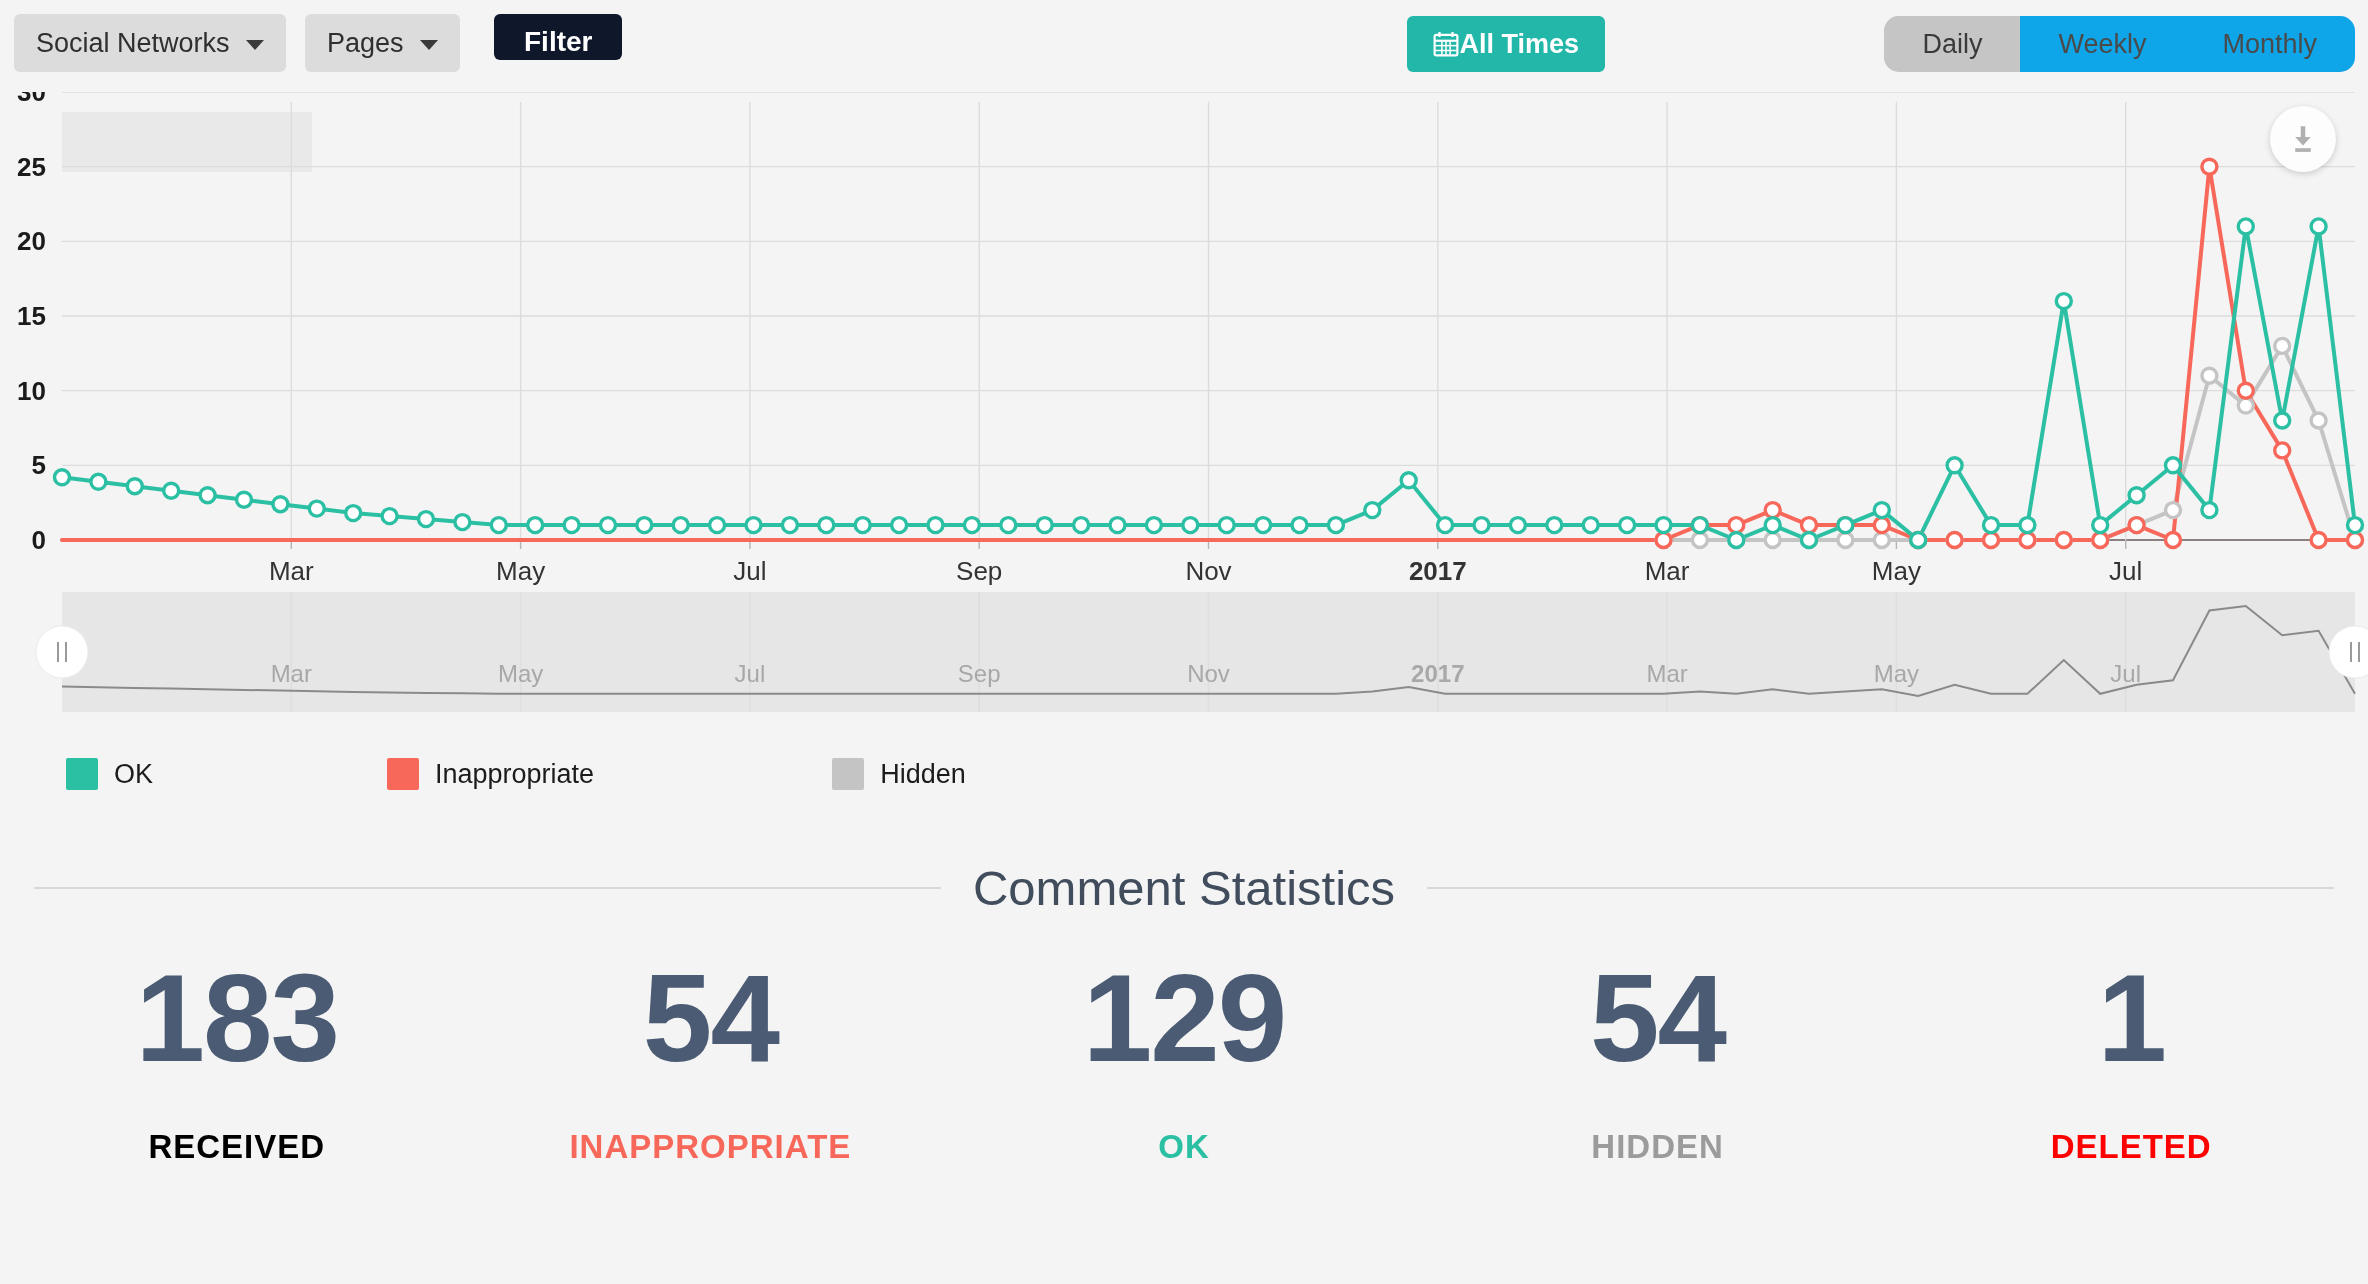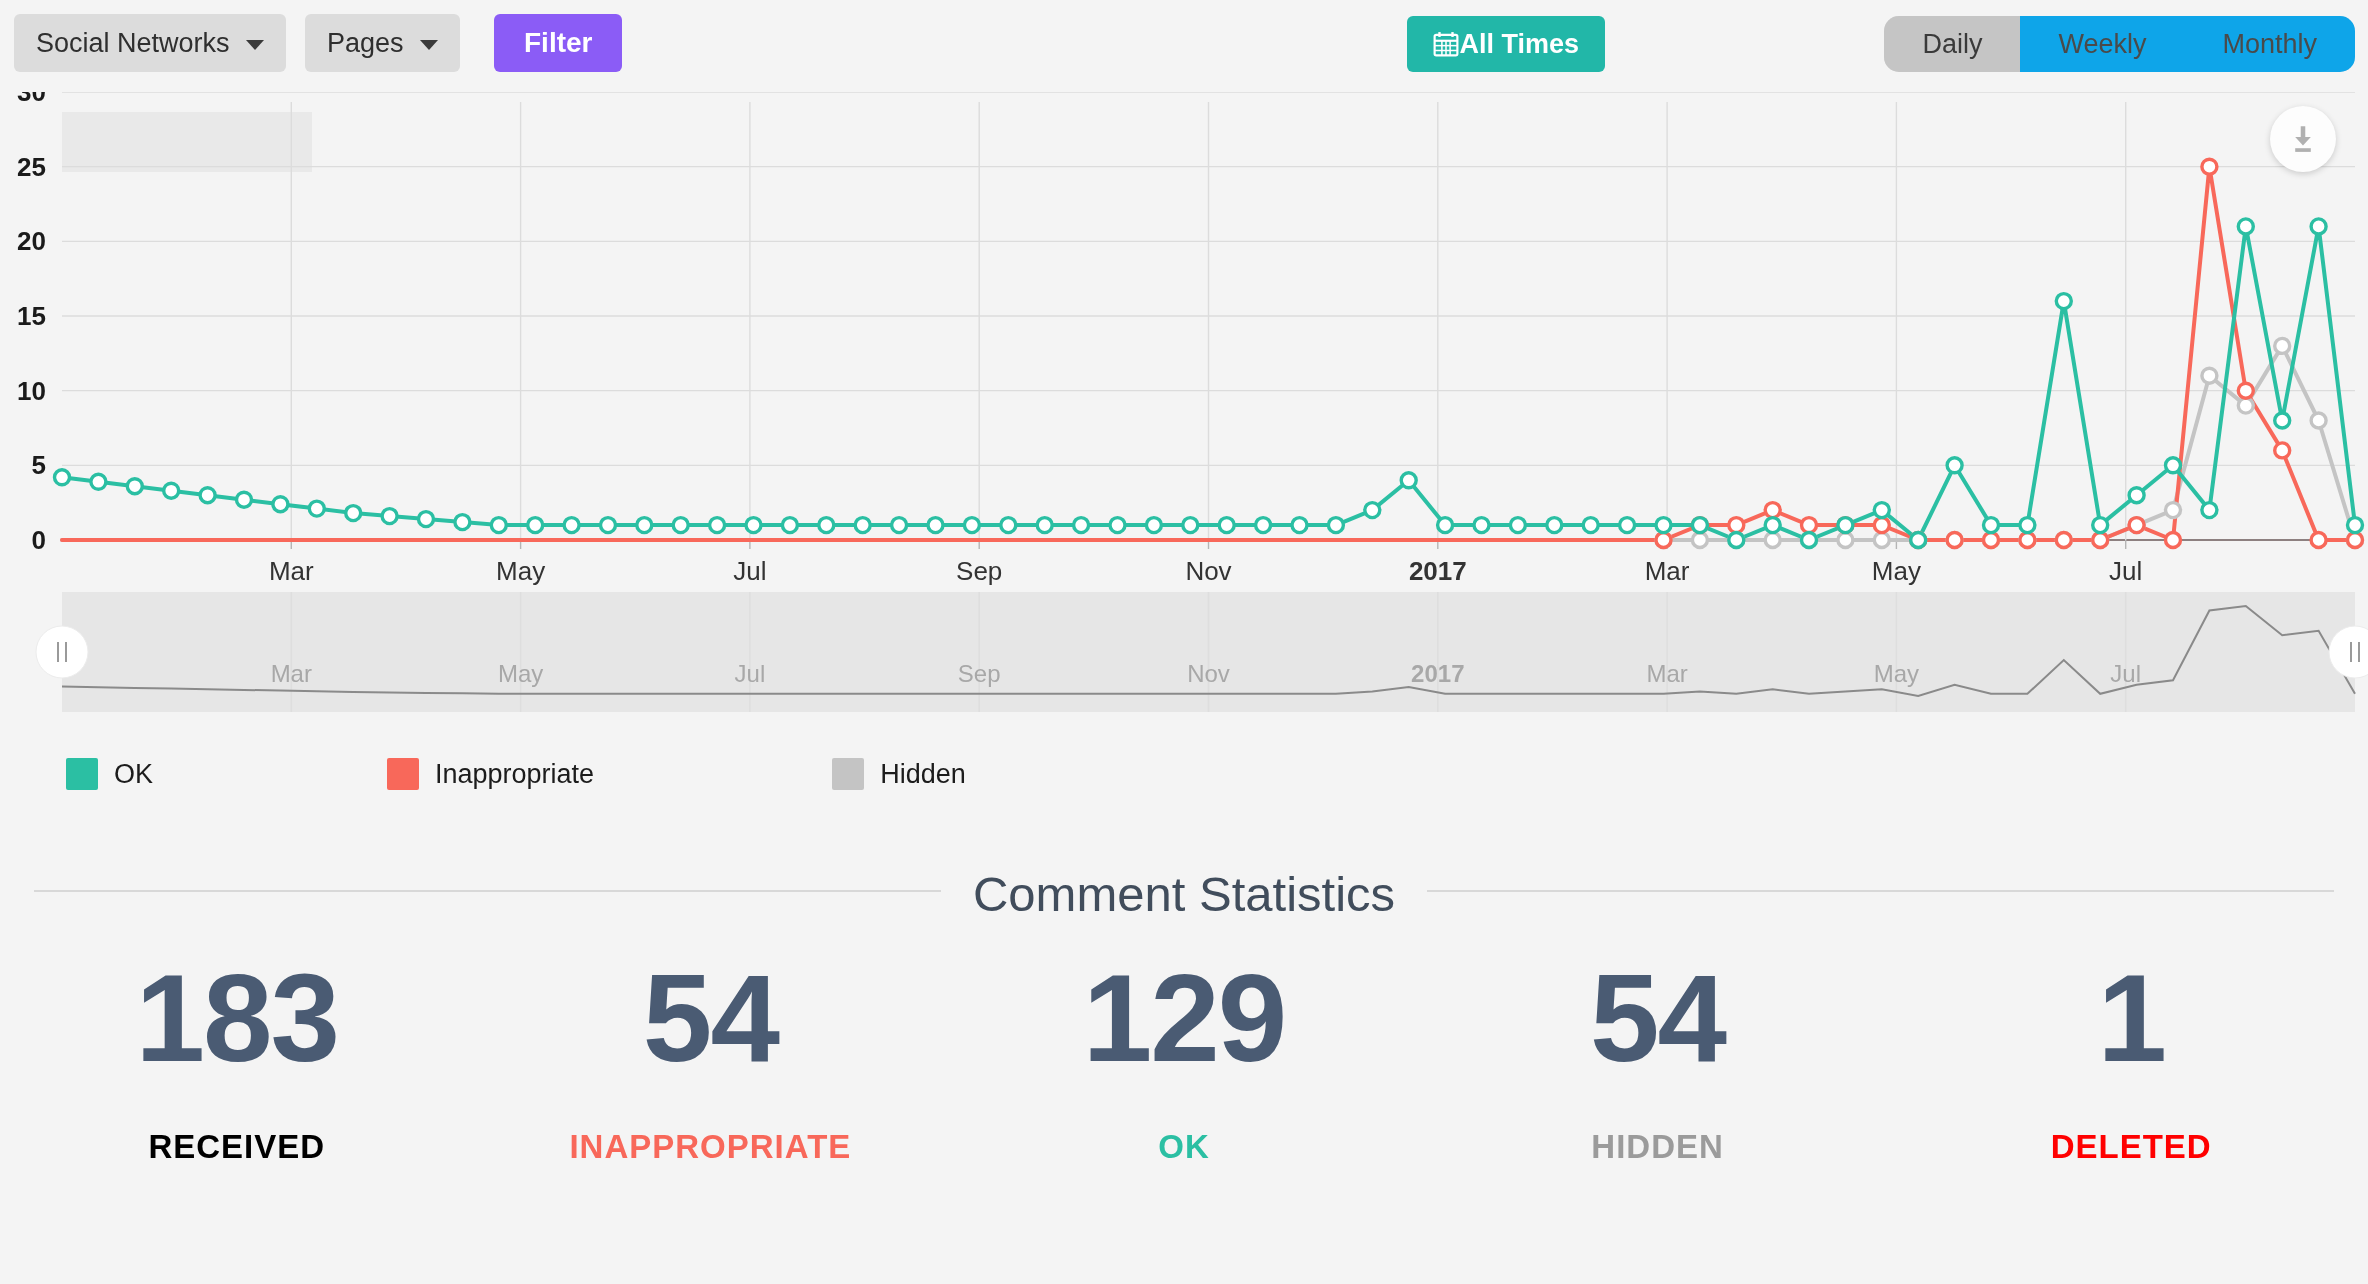--- a/index.html
+++ b/index.html
@@ -26,22 +26,22 @@
   }
   #dd-social { left: 14px; }
   #dd-pages  { left: 305px; }
   .caret {
     width: 0; height: 0; border-left: 9px solid transparent;
     border-right: 9px solid transparent; border-top: 10px solid #3a3a3a;
     display: inline-block; margin-top: 3px;
   }
   .btn-filter {
     position: absolute; top: 14px; left: 494px;
-    background: #8b5cf6; border: 0; border-radius: 6px; color: #fff;
-    font-size: 28px; font-weight: bold; height: 58px;
+    background: #0f172a; border: 0; border-radius: 6px; color: #fff;
+    font-size: 28px; font-weight: bold; height: 46px;
     padding: 12px 30px; cursor: pointer; font-family: "Liberation Sans", sans-serif;
   }
   .btn-alltimes {
     position: absolute; top: 16px; right: 763px;
     background: #22b7a8; border: 0; border-radius: 6px; color: #fff;
     font-size: 27px; font-weight: bold; height: 56px;
     display: flex; align-items: center; 
     padding: 0 26px; cursor: pointer; white-space: nowrap;
   }
   .cal-icon { width: 26px; height: 26px; position: relative; display: inline-block; }
@@ -76,21 +76,20 @@
 
   
   .section-head {
     position: absolute; top: 860px; left: 34px; width: 2300px;
     display: flex; align-items: center;
   }
   .rule { flex: 1; height: 2px; background: #d8d8d8; }
   .section-title {
     font-size: 49px; color: #414d5c; padding: 0 32px; white-space: nowrap;
     font-family: "Liberation Sans", sans-serif;
-    margin-top: 6px;
   }
 
   
   .stats { position: absolute; top: 955px; left: 0; width: 2368px; display: flex; }
   .stat { flex: 1; display: flex; flex-direction: column; align-items: center; justify-content: center; }
   .stat-value {
     font-size: 125px; line-height: 1.0; font-weight: bold;
     color: #4a5b73; letter-spacing: -2px;
   }
   .stat-label {

